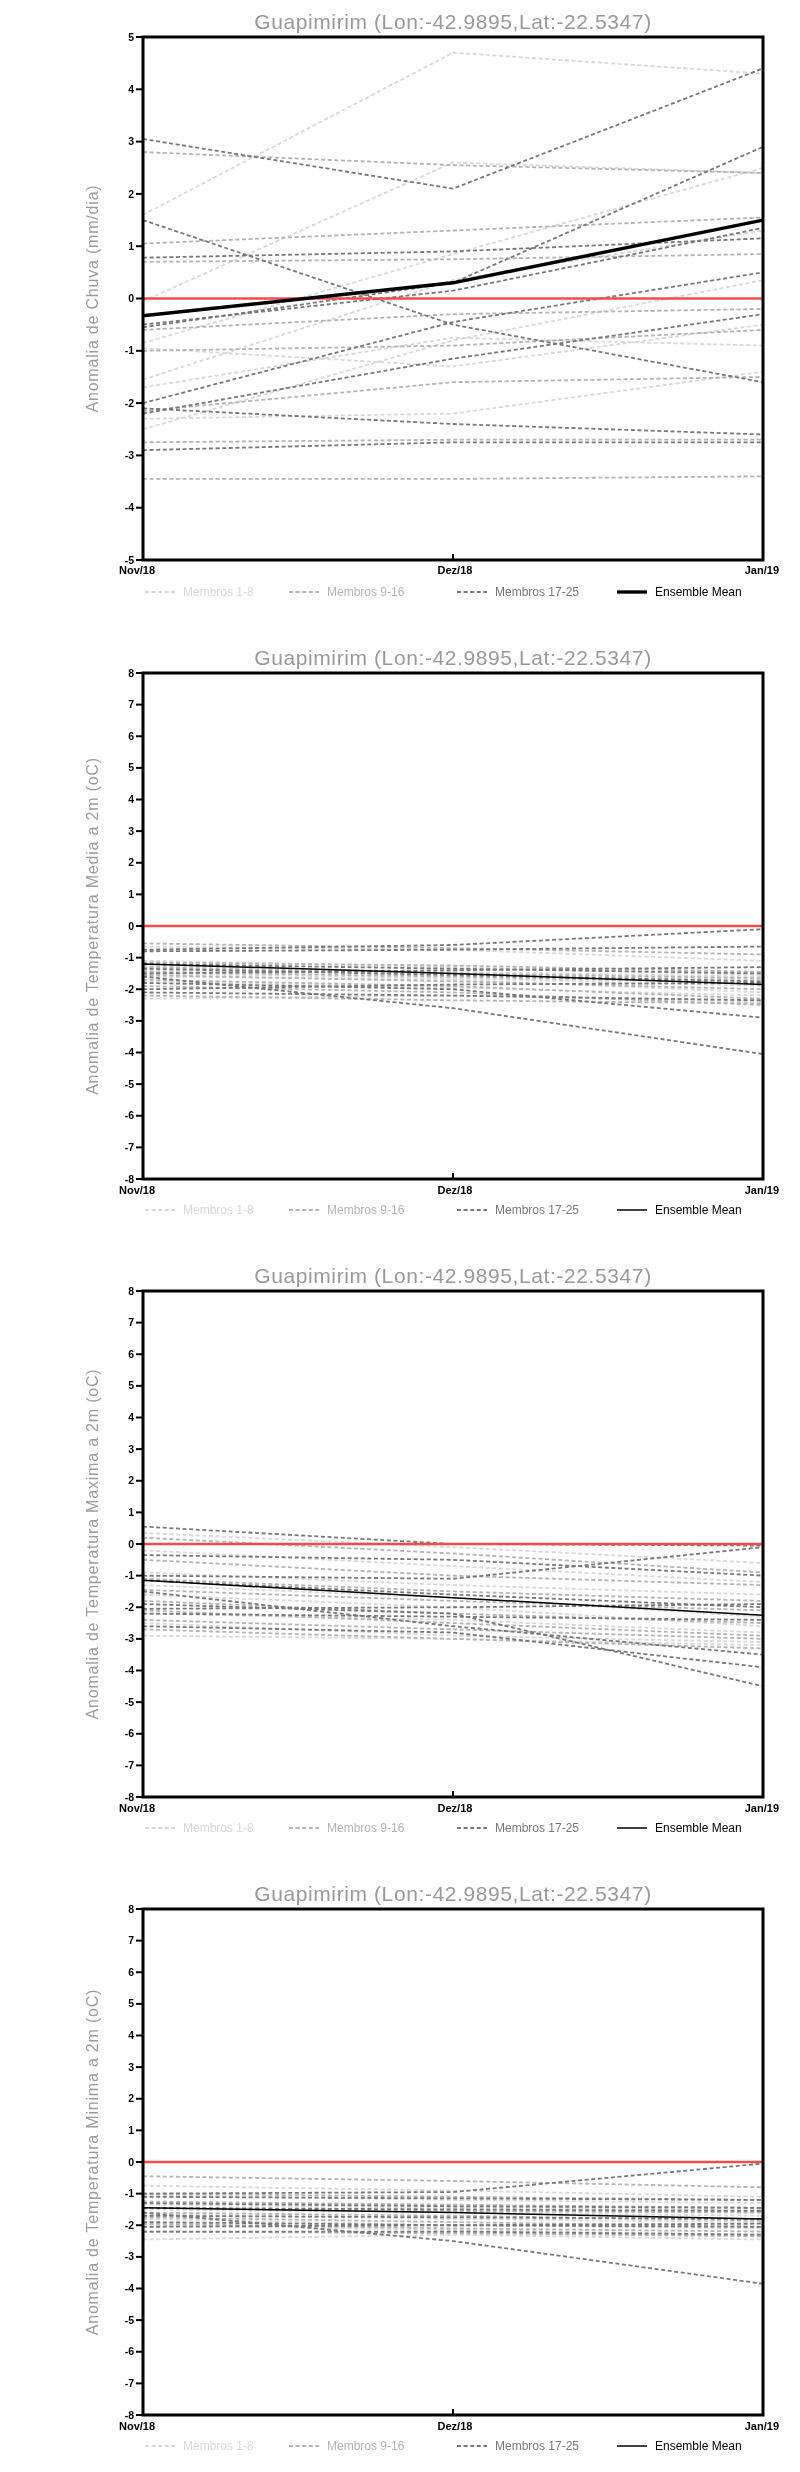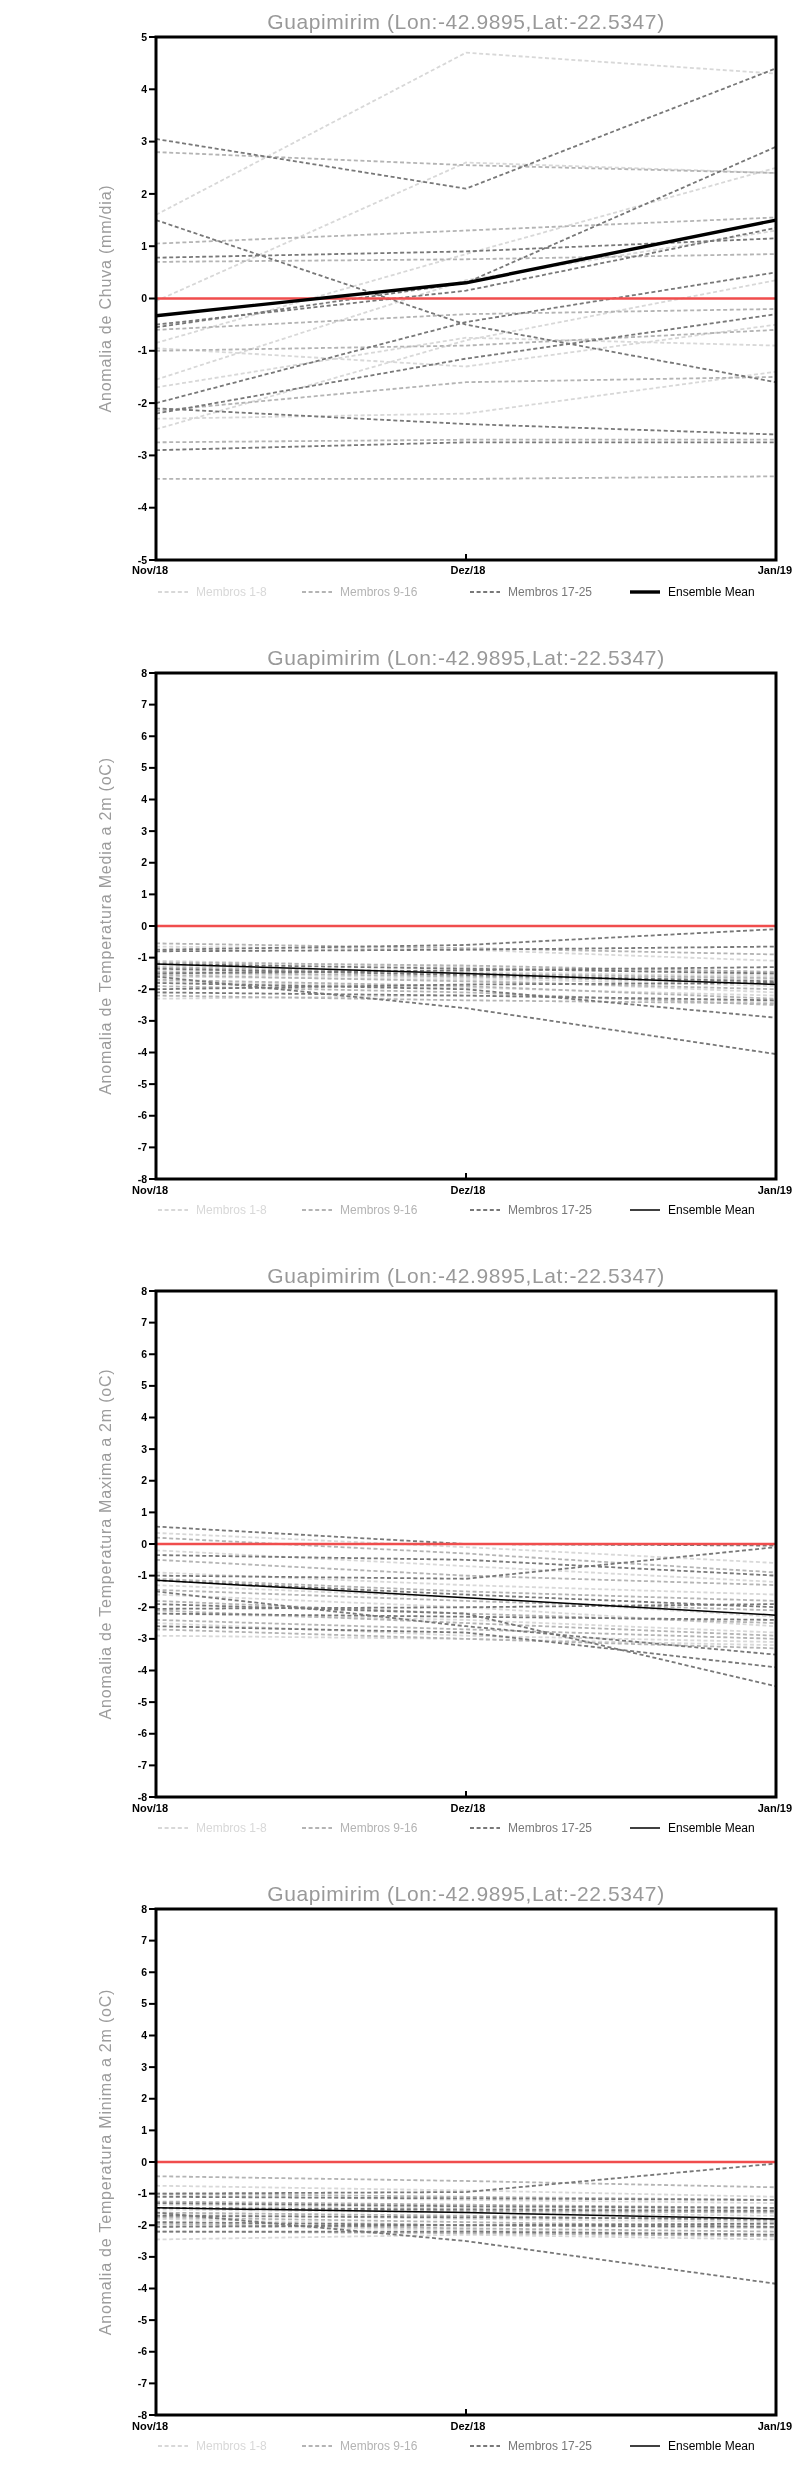--- a/index.html
+++ b/index.html
@@ -1,17 +1,17 @@
 <!DOCTYPE html>
 <html><head>
 <meta charset="utf-8">
 <style>
   html,body { margin:0; padding:0; background:#ffffff; }
   body { width:800px; font-family:"Liberation Sans", sans-serif; }
-  .chart { width:652px; height:618px; position:relative;margin-left:13px; }
+  .chart { width:652px; height:618px; position:relative; }
   .chart svg { display:block; }
   .title { font:400 21px "Liberation Sans", sans-serif; fill:#999999; letter-spacing:.6px; text-anchor:middle; }
   .ylabel { font:400 16px "Liberation Sans", sans-serif; fill:#9c9c9c; letter-spacing:.8px; text-anchor:middle; }
   .xtick { font:700 11px "Liberation Sans", sans-serif; fill:#000000; }
   .ytick { font:700 10.5px "Liberation Sans", sans-serif; fill:#000000; text-anchor:end; }
   .ltext { font:400 12px "Liberation Sans", sans-serif; }
 </style>
 </head>
 <body>
 

